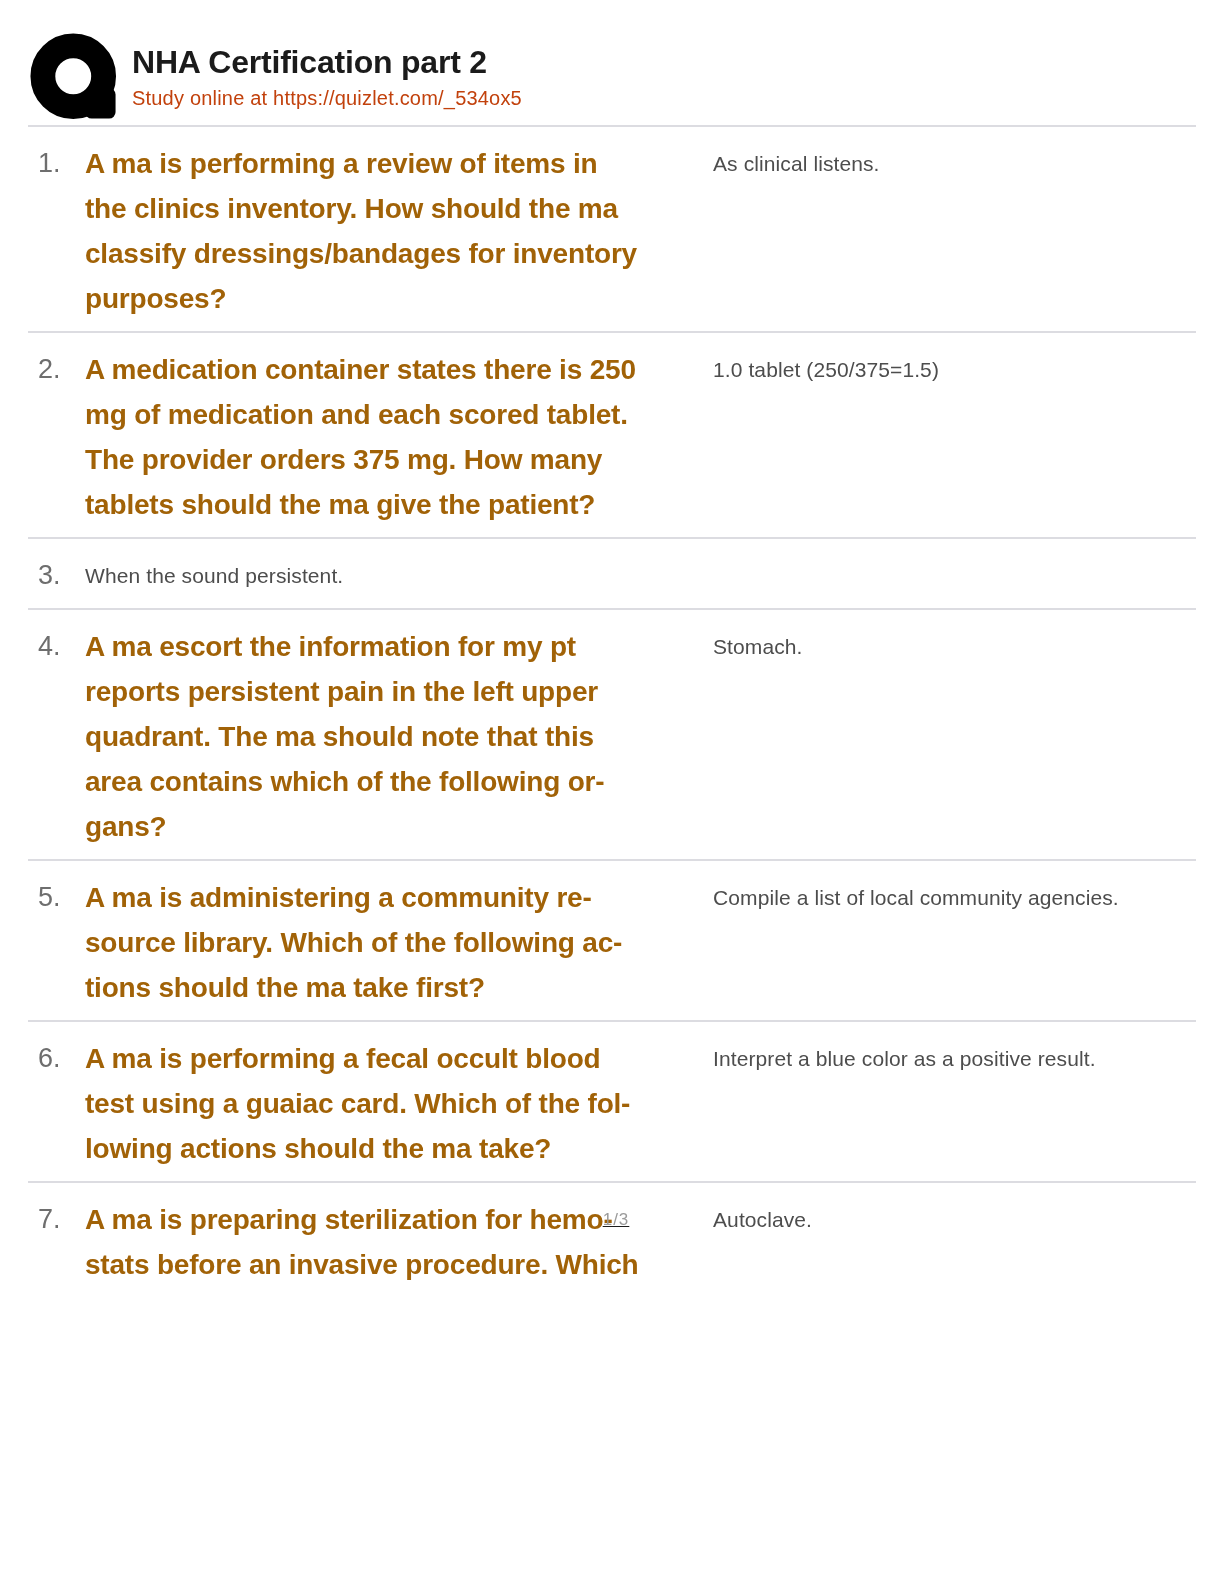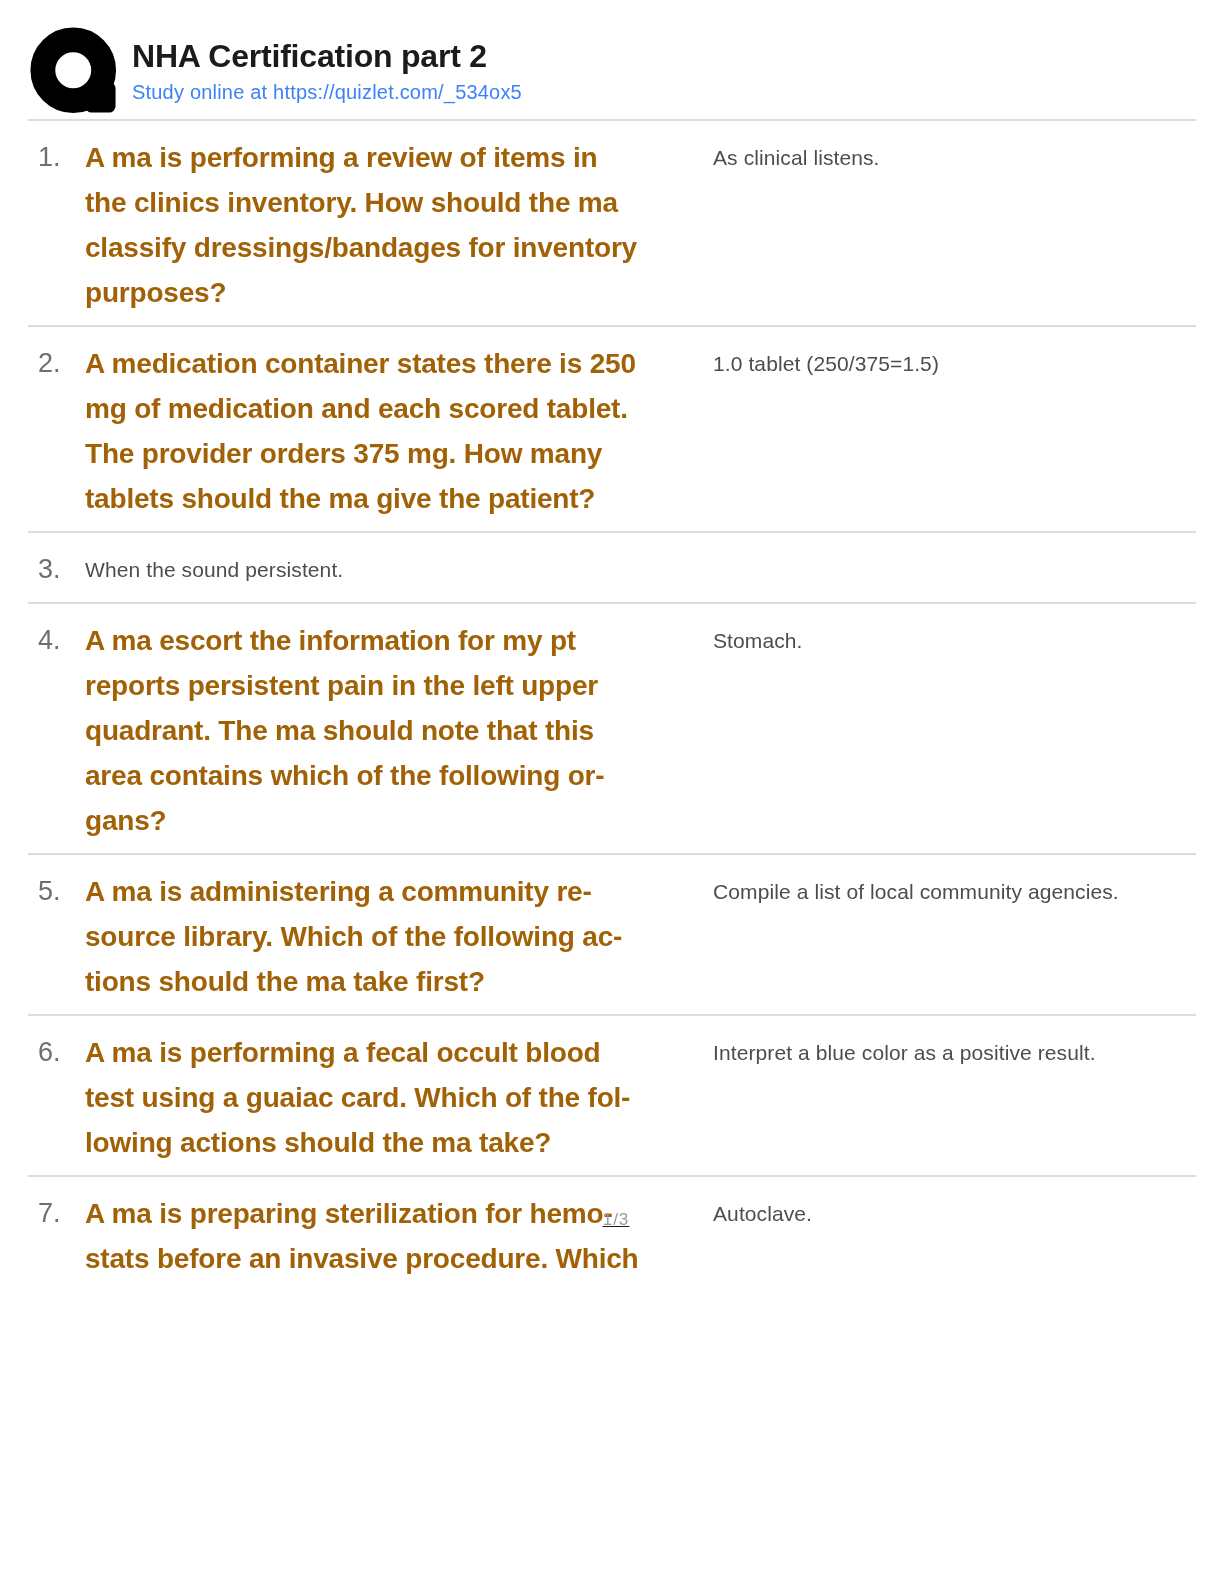--- a/index.html
+++ b/index.html
@@ -8,21 +8,21 @@
     width: 1224px;
     height: 1584px;
     position: relative;
     font-family: "Liberation Sans", sans-serif;
     color: #1c1c1c;
     overflow: hidden;
   }
   .page {
     width: 1224px;
     height: 1268px;
-    padding: 2px 28px;
+    padding: 8px 28px;
     position: relative;
   }
   
   .header {
     display: flex;
     align-items: flex-start;
     padding-top: 25px;
     padding-left: 2px;
     height: 119px;
     border-bottom: 2px solid #dcdce1;
@@ -41,21 +41,21 @@
     font-size: 32px;
     font-weight: 600;
     color: #1b1b1b;
     letter-spacing: -0.2px;
     line-height: 38px;
   }
   .page-subtitle {
     margin-top: 6px;
     font-size: 20px;
     font-weight: 300;
-    color: #3b82f6;
+    color: #c2410c;
     letter-spacing: 0.2px;
   }
   
   .qa-list { width: 100%; }
   .qa-row {
     display: flex;
     align-items: flex-start;
     padding: 14px 0 10px 0;
     border-bottom: 2px solid #dcdce1;
   }

